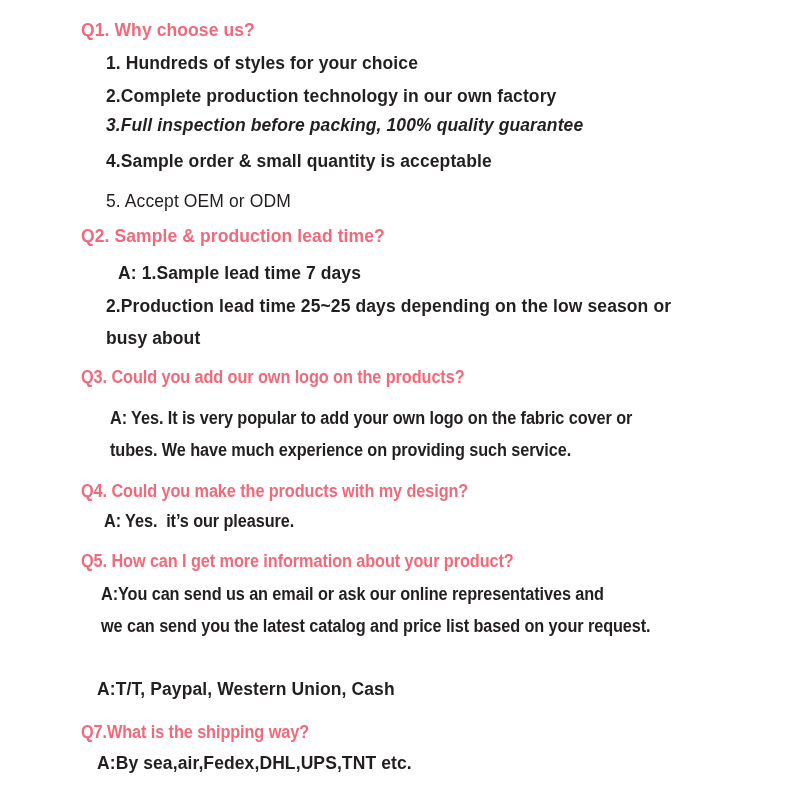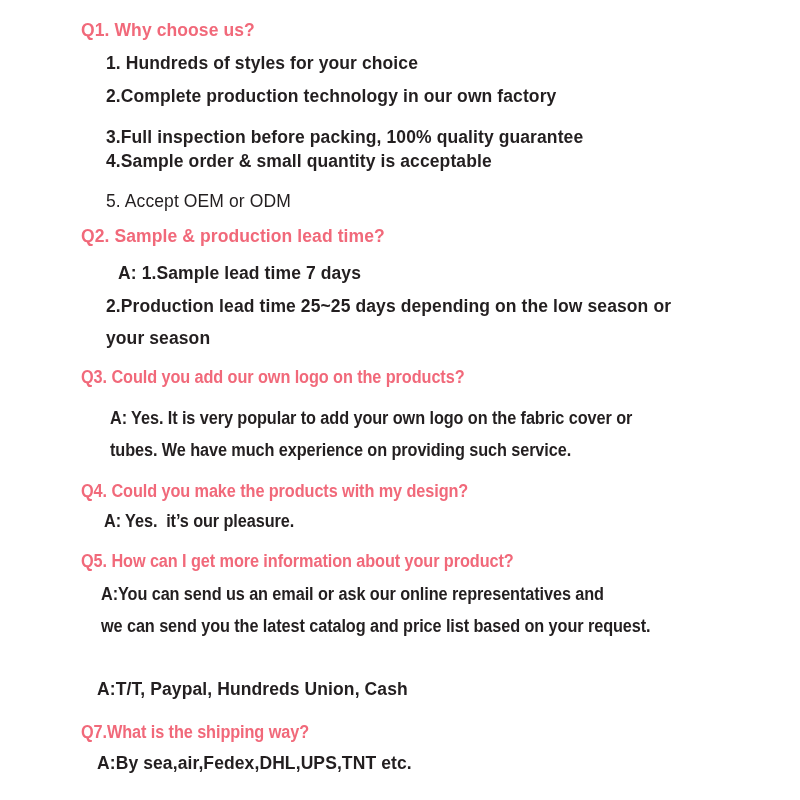--- a/index.html
+++ b/index.html
@@ -69,50 +69,50 @@
 <body>
 
 <div id="faq-page">
 
   <div class="line q wide" style="top:22px;text-align:center;">Q1. Why choose us?</div>
 
   <div class="line a wide" style="top:55px; left:106px;">1. Hundreds of styles for your choice</div>
 
   <div class="line a wide" style="top:88px; left:106px;">2.Complete production technology in our own factory</div>
 
-  <div class="line a wide" style="top:129px; left:106px;">3.Full inspection before packing, 100% quality guarantee</div>
+  <div class="line a wide" style="top:117px; left:106px;font-style:italic;">3.Full inspection before packing, 100% quality guarantee</div>
 
   <div class="line a wide" style="top:153px; left:106px;">4.Sample order &amp; small quantity is acceptable</div>
 
   <div class="line a wide regular" style="top:193px; left:106px;">5. Accept OEM or ODM</div>
 
   <div class="line q wide" style="top:228px;">Q2. Sample &amp; production lead time?</div>
 
   <div class="line a wide" style="top:265px; left:106px;margin-left:12px;">A: 1.Sample lead time 7 days</div>
 
   <div class="line a wide" style="top:298px; left:106px;">2.Production lead time 25~25 days depending on the low season or</div>
 
-  <div class="line a wide" style="top:330px; left:106px;">your season</div>
+  <div class="line a wide" style="top:330px; left:106px;">busy about</div>
 
   <div class="line q narrow" style="top:369px;">Q3. Could you add our own logo on the products?</div>
 
   <div class="line a narrow" style="top:410px; left:110px;">A: Yes. It is very popular to add your own logo on the fabric cover or</div>
 
   <div class="line a narrow" style="top:442px; left:110px;">tubes. We have much experience on providing such service.</div>
 
   <div class="line q narrow" style="top:483px;">Q4. Could you make the products with my design?</div>
 
   <div class="line a narrow" style="top:513px; left:104px;">A: Yes.  it’s our pleasure.</div>
 
   <div class="line q narrow" style="top:553px;">Q5. How can I get more information about your product?</div>
 
   <div class="line a narrow" style="top:586px; left:101px;">A:You can send us an email or ask our online representatives and</div>
 
   <div class="line a narrow" style="top:618px; left:101px;">we can send you the latest catalog and price list based on your request.</div>
 
 
-  <div class="line a wide" style="top:681px; left:97px;">A:T/T, Paypal, Hundreds Union, Cash</div>
+  <div class="line a wide" style="top:681px; left:97px;">A:T/T, Paypal, Western Union, Cash</div>
 
   <div class="line q narrow" style="top:724px;">Q7.What is the shipping way?</div>
 
   <div class="line a wide" style="top:755px; left:97px;">A:By sea,air,Fedex,DHL,UPS,TNT etc.</div>
 
 </div>
 
 </body></html>

